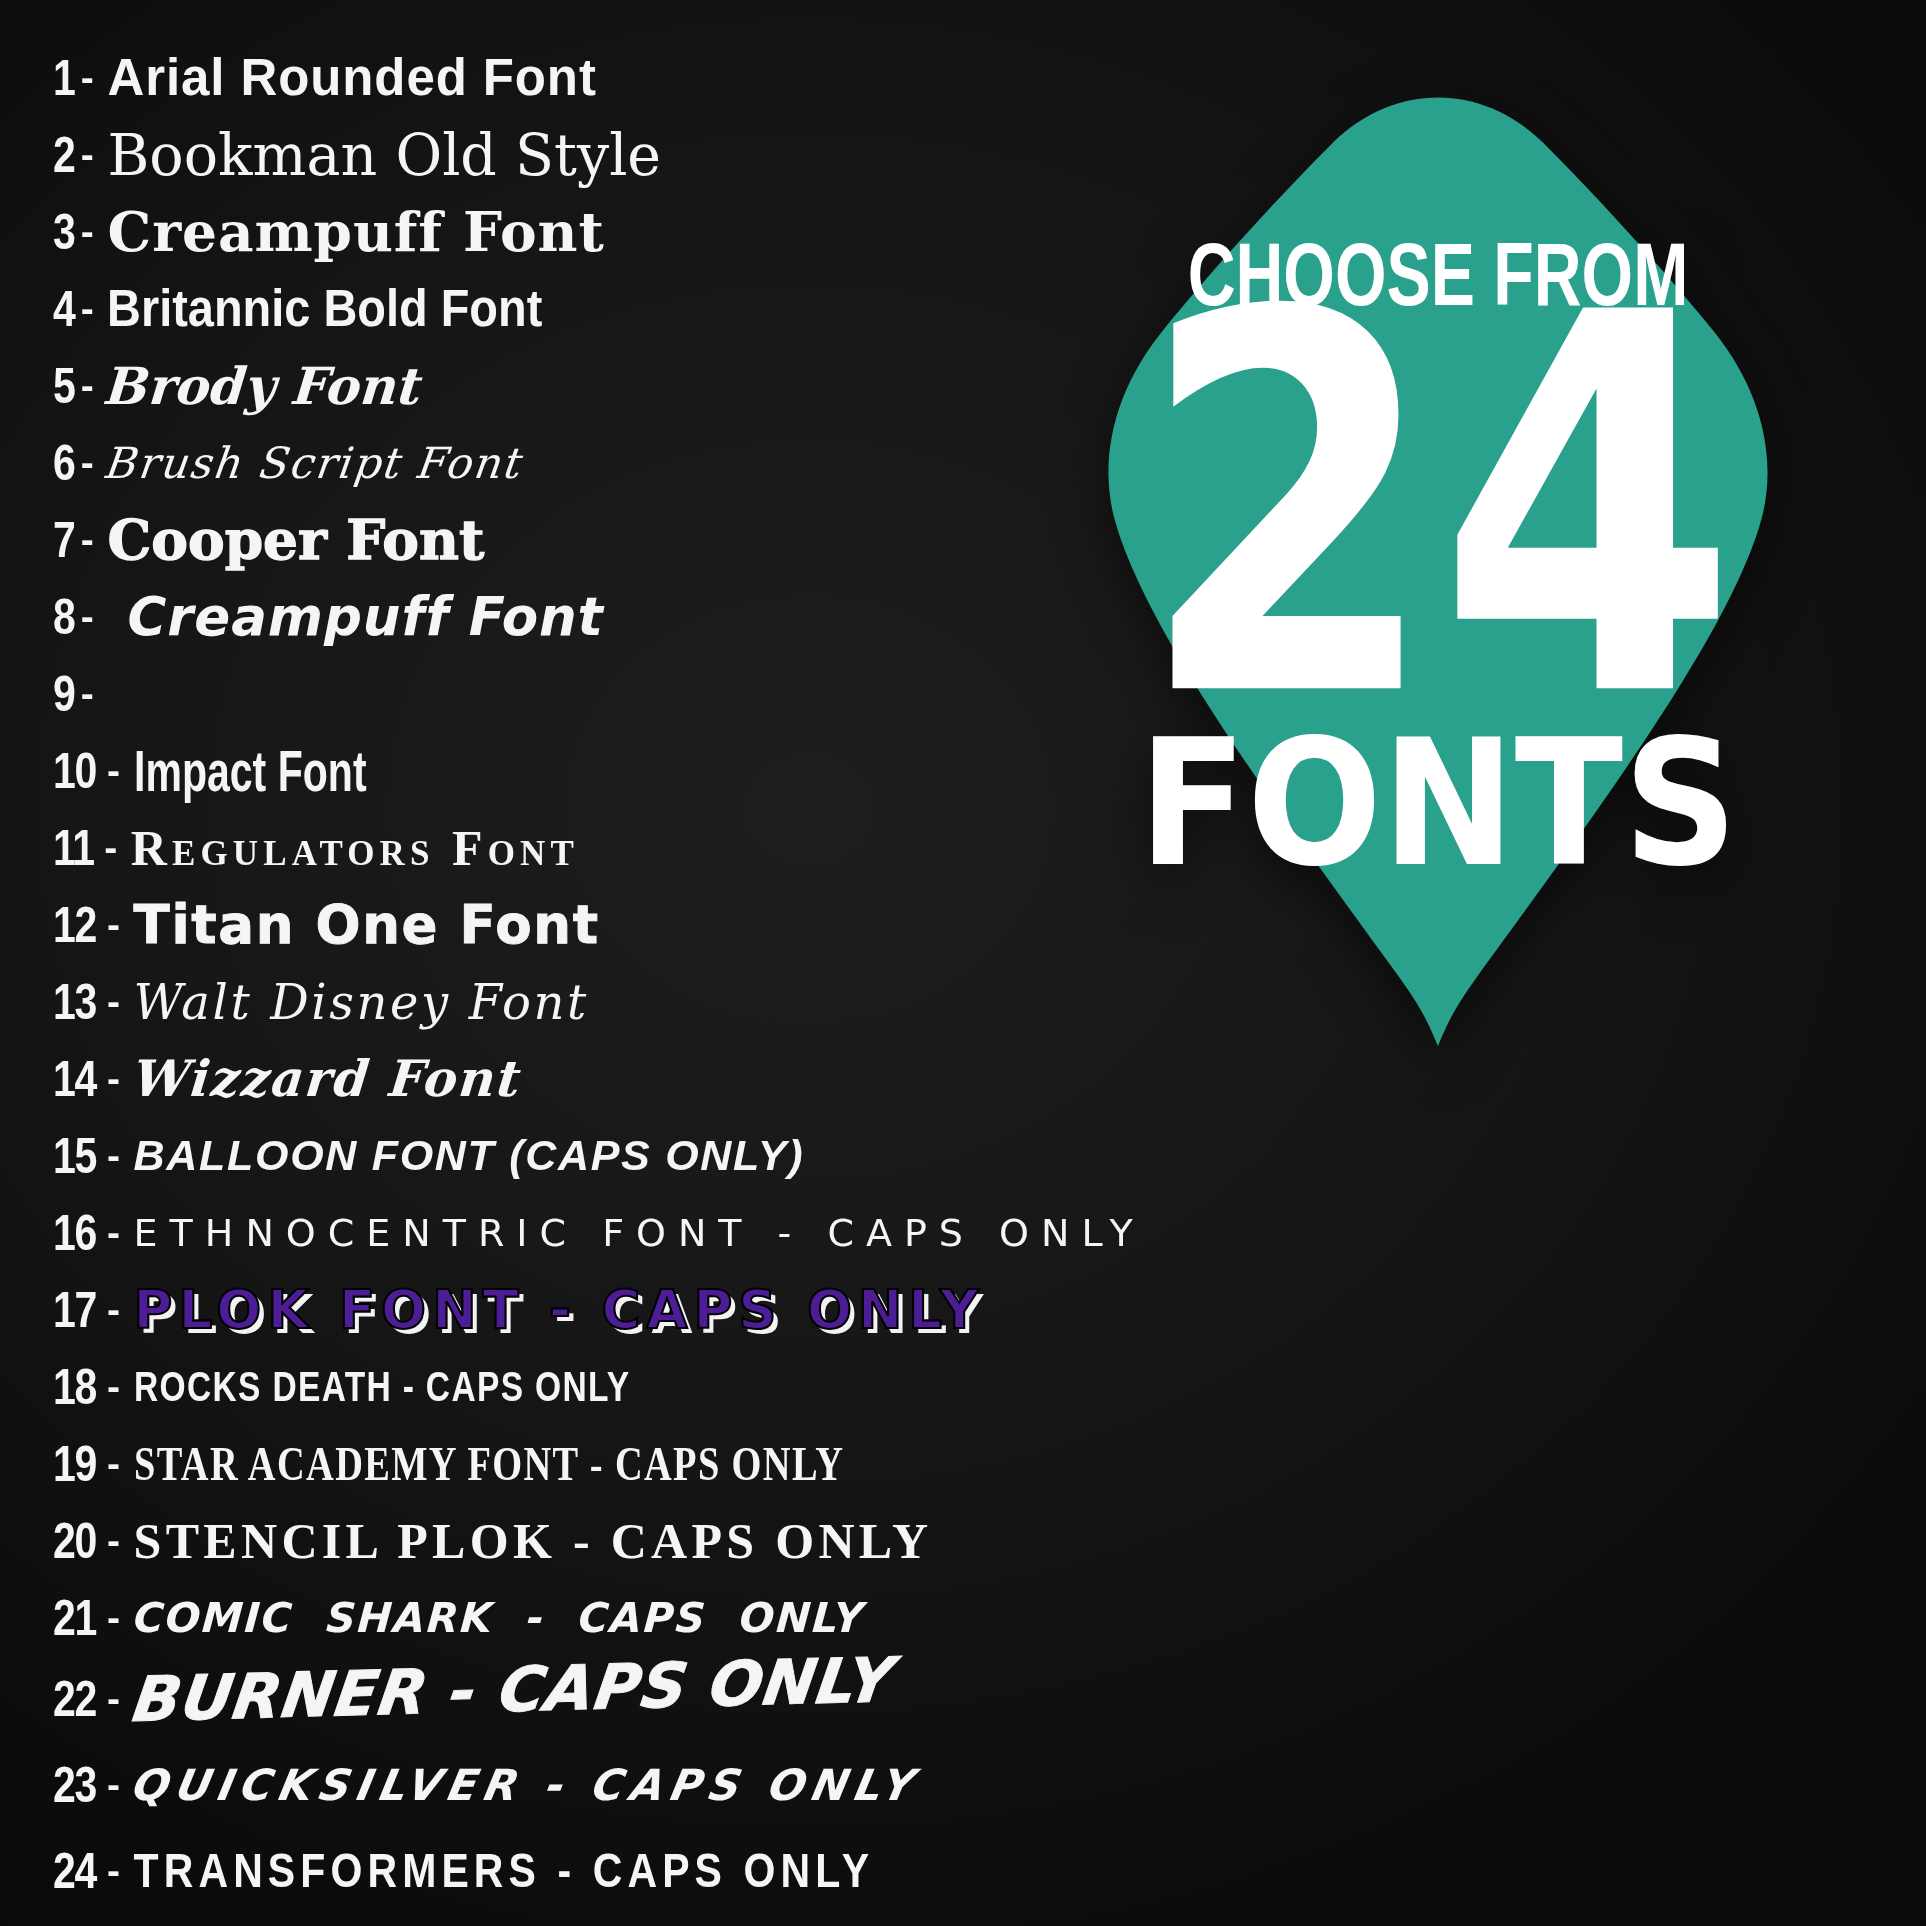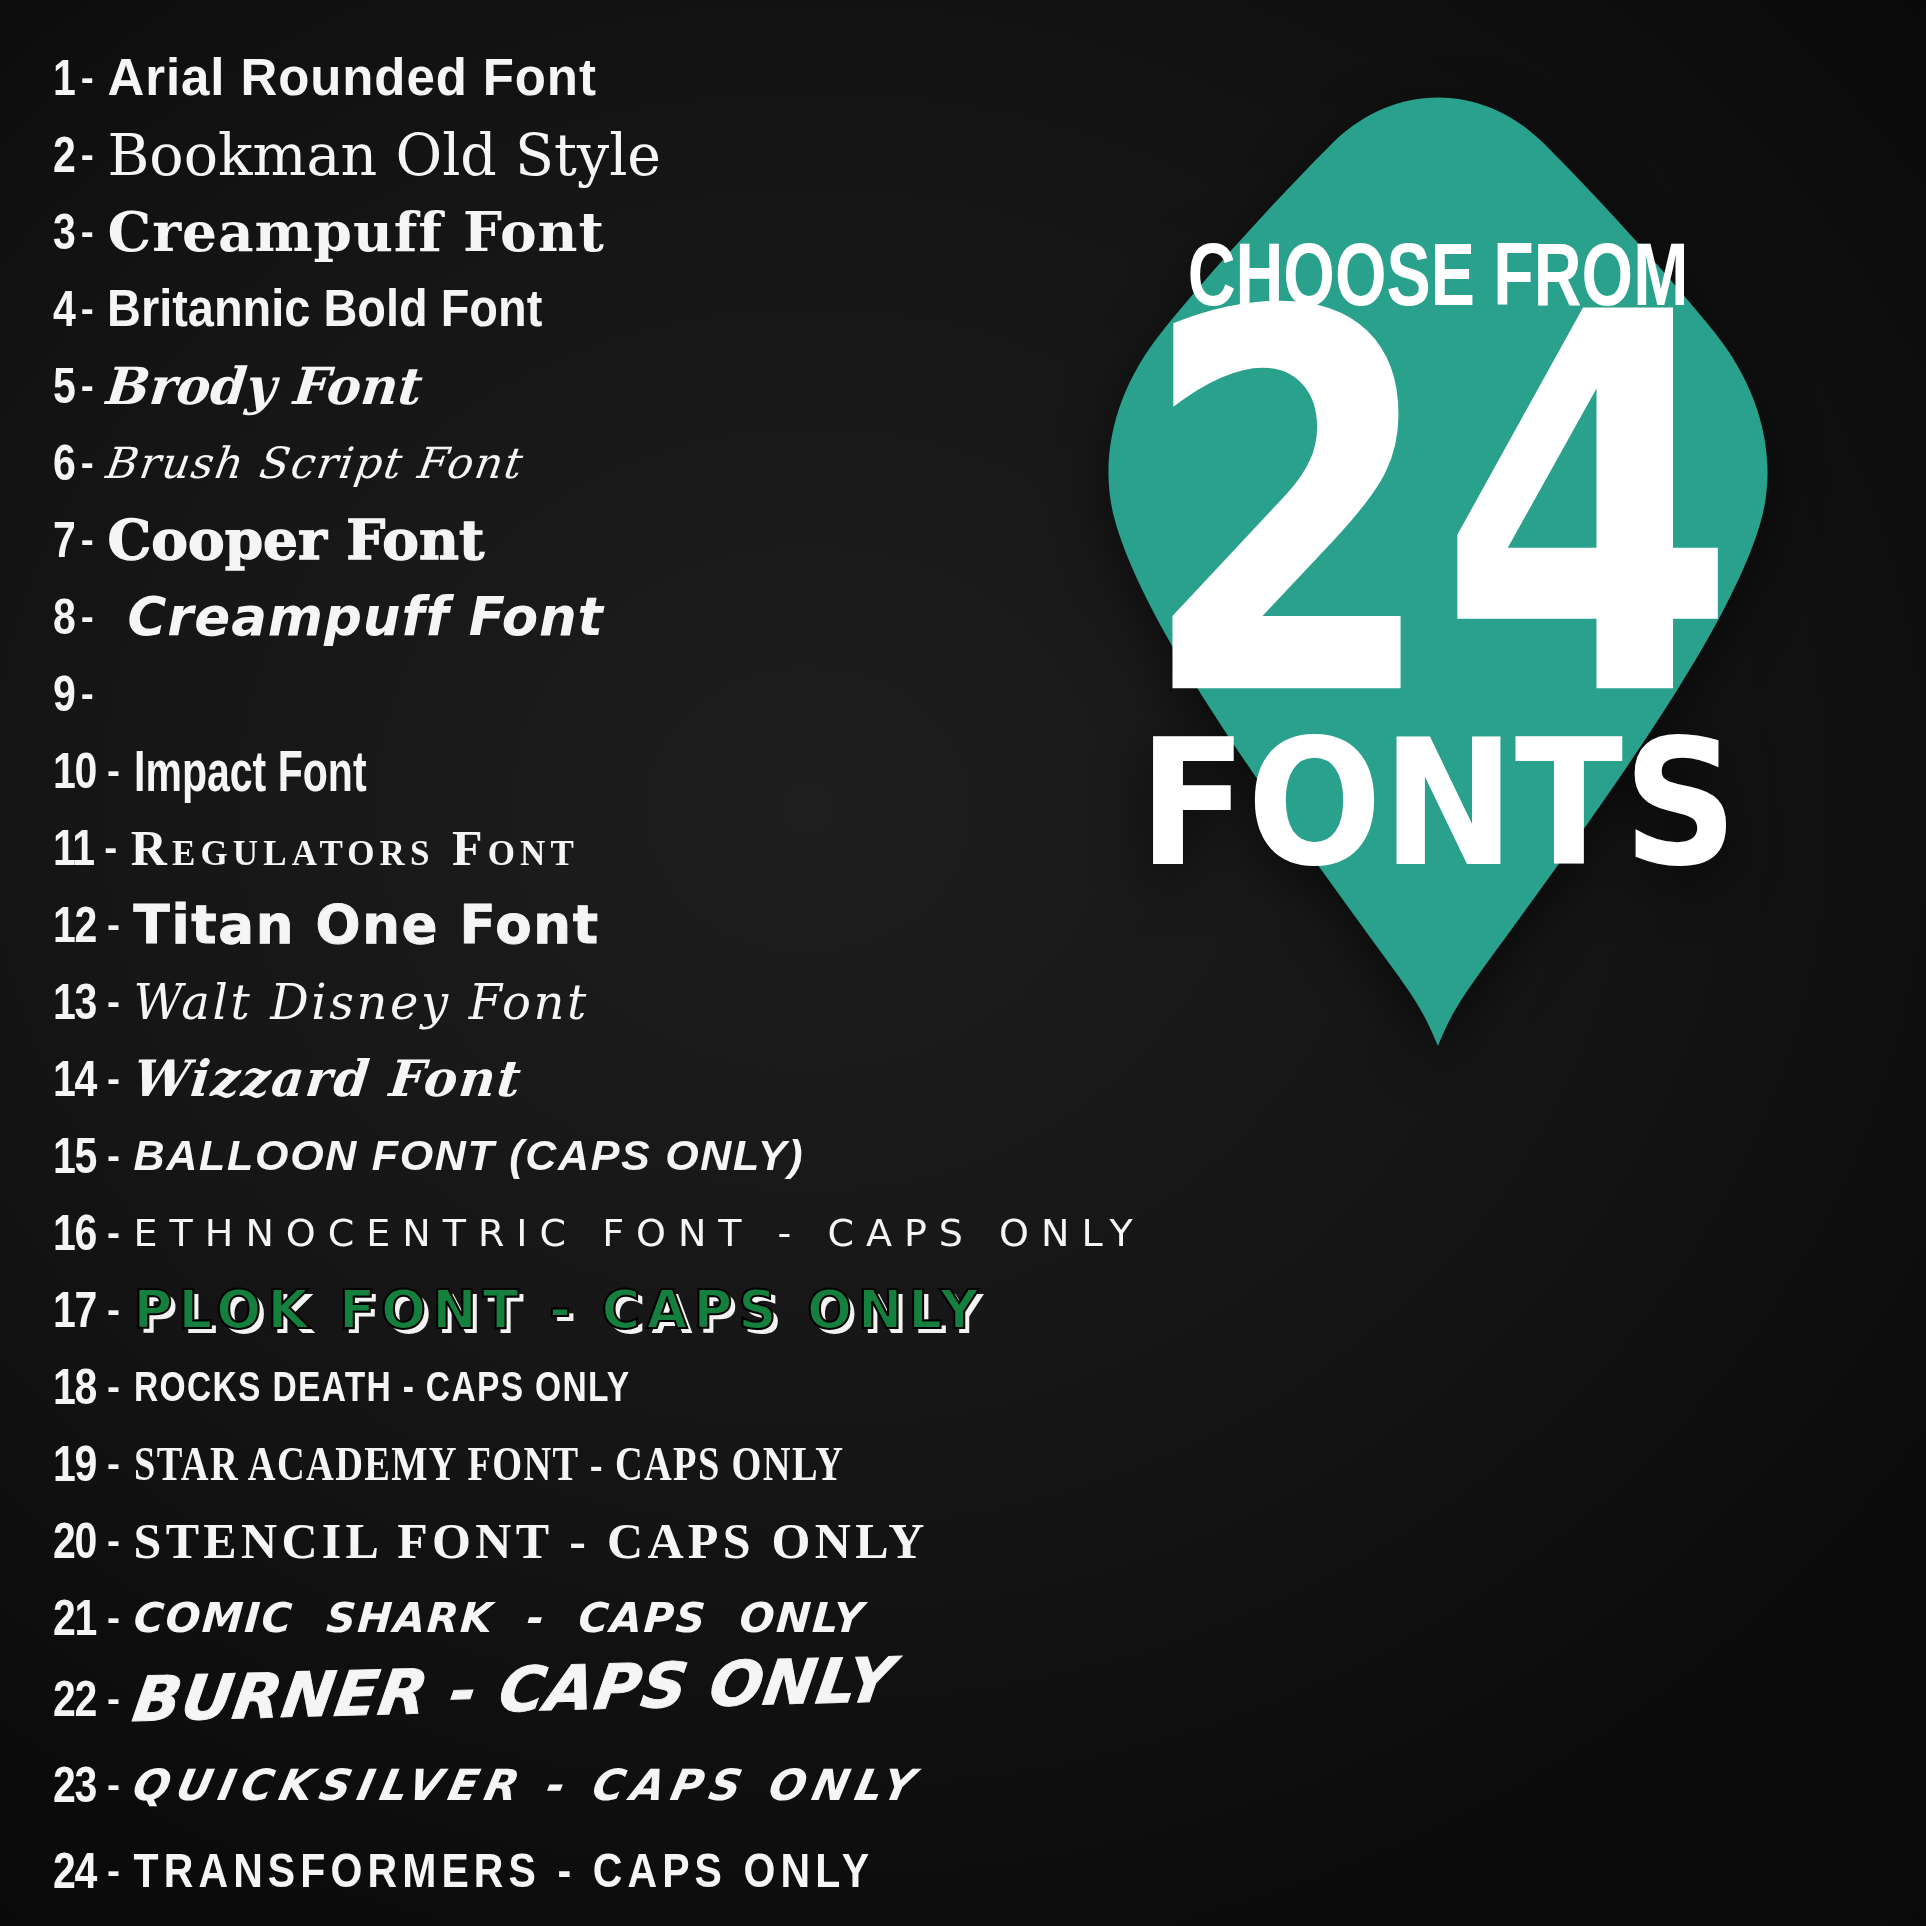--- a/index.html
+++ b/index.html
@@ -28,21 +28,21 @@
   .s7  .lbl{font:700 55px "DejaVu Serif",serif;-webkit-text-stroke:1.3px #f5f5f5;}
   .s8  .lbl{font:italic 700 53px "DejaVu Sans",sans-serif;letter-spacing:0.9px;margin-left:20px;}
   .s9  .lbl{font:700 57px "DejaVu Sans",sans-serif;-webkit-text-stroke:1.7px #f5f5f5;}
   .s10 .lbl{font:700 57px "Liberation Sans",sans-serif;transform:scaleX(.72);}
   .s11 .lbl{font:700 50px "Liberation Serif",serif;font-variant:small-caps;letter-spacing:5.1px;}
   .s12 .lbl{font:700 53px "DejaVu Sans",sans-serif;letter-spacing:1.7px;-webkit-text-stroke:0.9px #f5f5f5;}
   .s13 .lbl{font:italic 400 48px "DejaVu Serif",serif;letter-spacing:2.6px;}
   .s14 .lbl{font:italic 700 50px "DejaVu Serif",serif;transform:skewX(-6deg);letter-spacing:1.7px;}
   .s15 .lbl{font:italic 700 43px "Liberation Sans",sans-serif;letter-spacing:1.7px;}
   .s16 .lbl{font:400 38px "DejaVu Sans",sans-serif;letter-spacing:12px;}
-  .s17 .lbl{font:700 53px "DejaVu Sans",sans-serif;letter-spacing:6px;color:#15803d;
+  .s17 .lbl{font:700 53px "DejaVu Sans",sans-serif;letter-spacing:6px;color:#4c1d95;
             -webkit-text-stroke:2.1px #000;text-shadow:5.1px 5.1px 0 rgba(255,255,255,.95);}
   .s18 .lbl{font:700 43px "Liberation Sans",sans-serif;transform:scaleX(.78);letter-spacing:1.7px;}
   .s19 .lbl{font:700 48px "Liberation Serif",serif;transform:scaleX(.8);letter-spacing:1.7px;}
   .s20 .lbl{font:700 50px "Liberation Serif",serif;letter-spacing:4.3px;}
   .s21 .lbl{font:italic 700 41px "DejaVu Sans",sans-serif;transform:skewX(-4deg);word-spacing:17px;letter-spacing:1.7px;}
   .s22 .lbl{font:italic 700 62px "DejaVu Sans",sans-serif;transform:skewX(-10deg) rotate(-1.5deg);letter-spacing:0.9px;-webkit-text-stroke:0.9px #f5f5f5;}
   .s23 .lbl{font:italic 700 43px "DejaVu Sans",sans-serif;transform:skewX(-12deg);letter-spacing:6.8px;}
   .s24 .lbl{font:700 41px "Liberation Sans",sans-serif;transform:scale(1,1.15);letter-spacing:5.1px;}
 
   
@@ -149,21 +149,21 @@
       <span class="lbl">ROCKS DEATH - CAPS ONLY</span>
     </div>
   <div class="row s19">
       <span class="num">19</span>
       <span class="sep">-</span>
       <span class="lbl">STAR ACADEMY FONT - CAPS ONLY</span>
     </div>
   <div class="row s20">
       <span class="num">20</span>
       <span class="sep">-</span>
-      <span class="lbl">STENCIL FONT - CAPS ONLY</span>
+      <span class="lbl">STENCIL PLOK - CAPS ONLY</span>
     </div>
   <div class="row s21">
       <span class="num">21</span>
       <span class="sep">-</span>
       <span class="lbl">COMIC SHARK - CAPS ONLY</span>
     </div>
   <div class="row s22 tall">
       <span class="num">22</span>
       <span class="sep">-</span>
       <span class="lbl">BURNER - CAPS ONLY</span>

